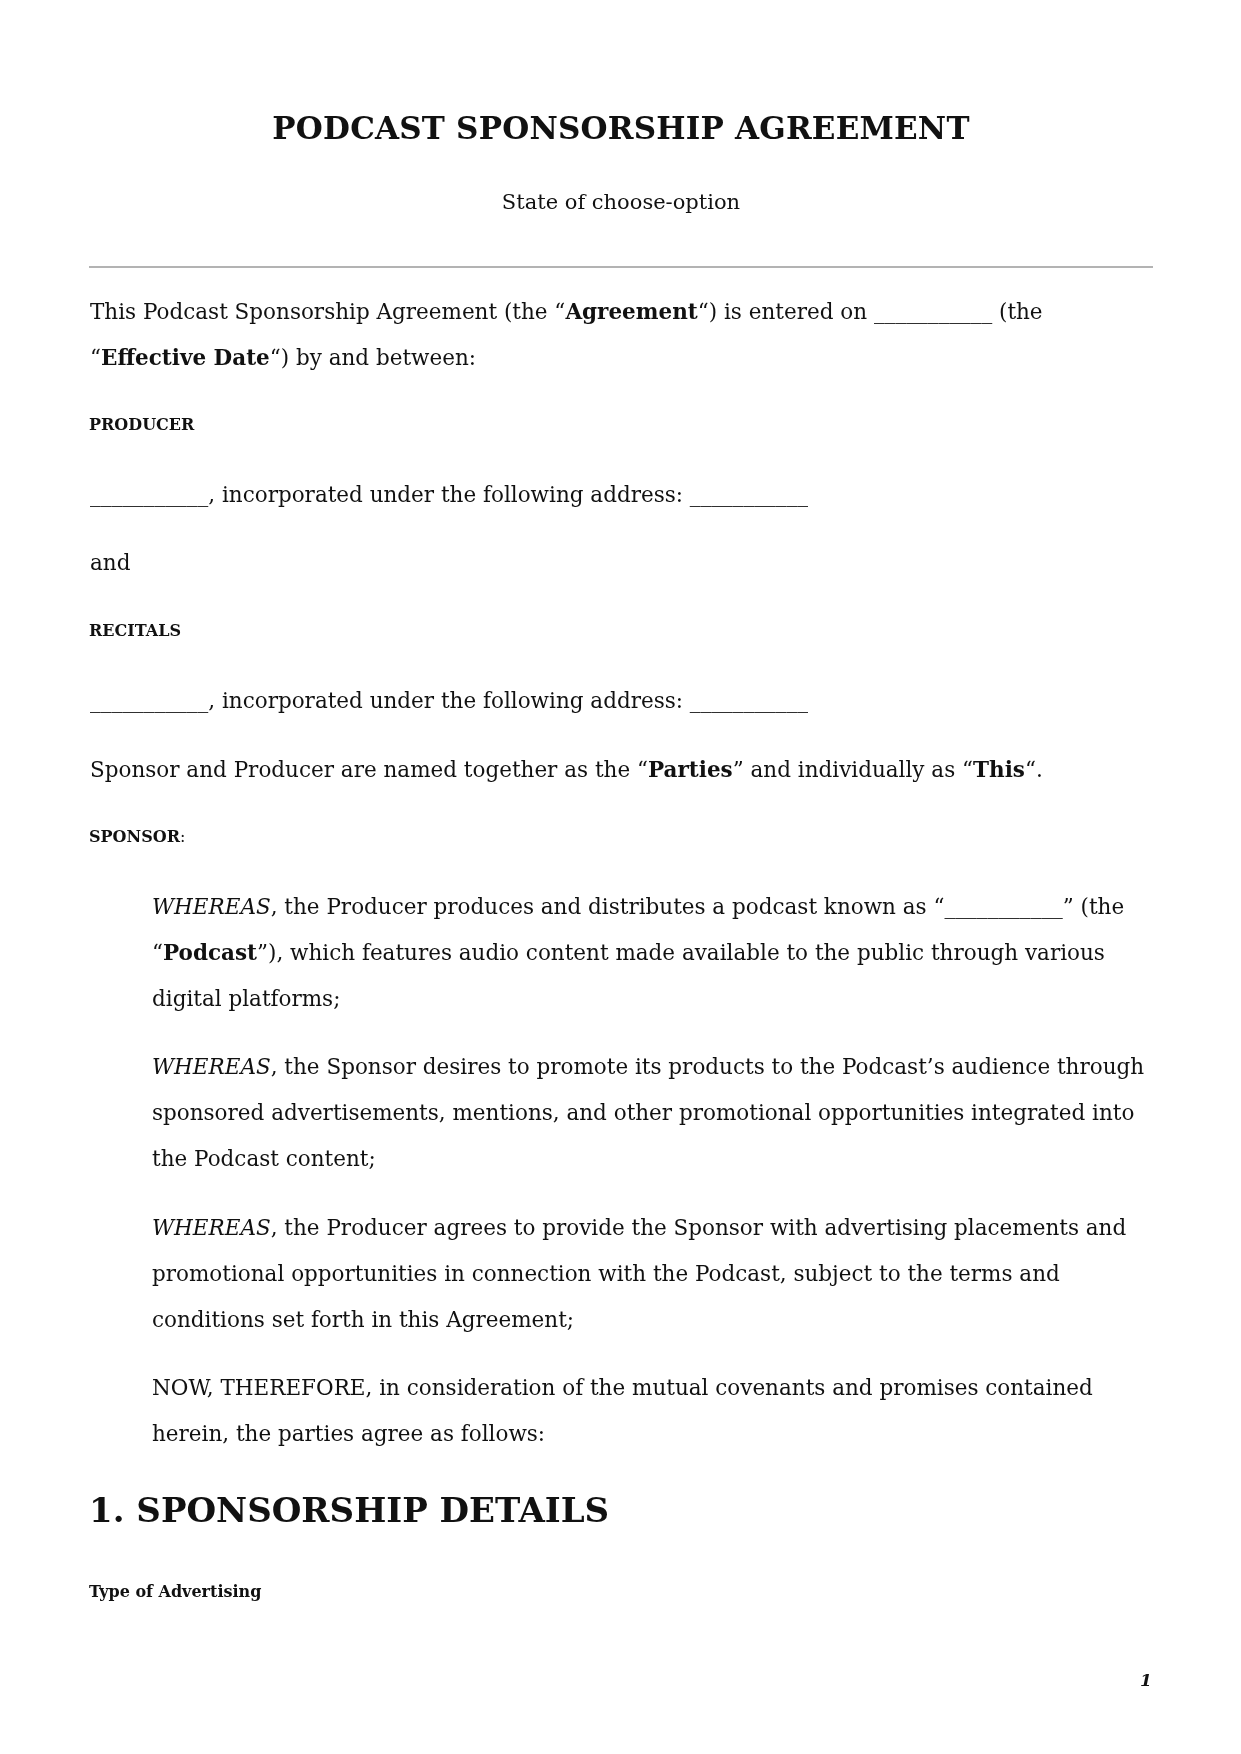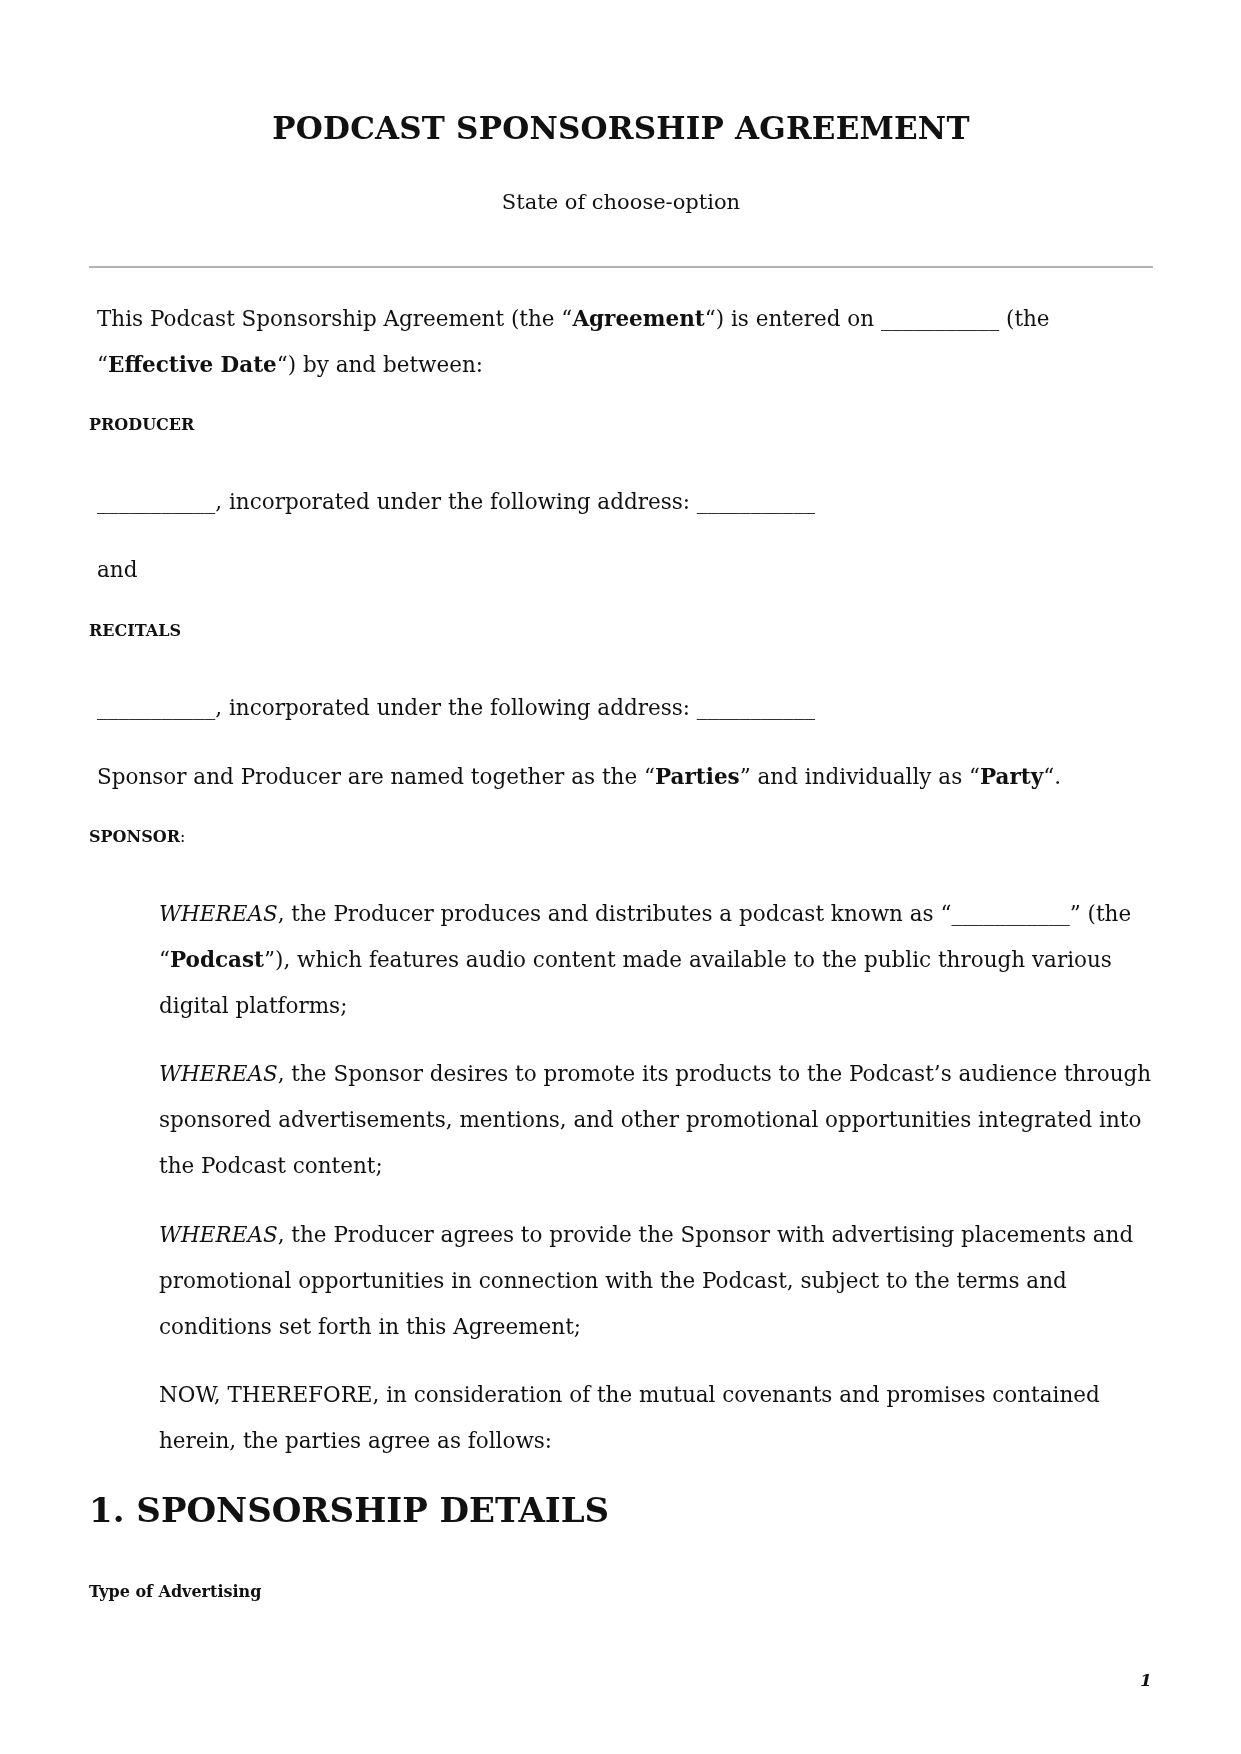--- a/index.html
+++ b/index.html
@@ -5,21 +5,21 @@
   html, body { margin: 0; padding: 0; background: #ffffff; }
   body { width: 1241px; height: 1754px; position: relative; overflow: hidden;
          font-family: "DejaVu Serif", serif; color: #111111; }
   .page { position: absolute; left: 0; top: 0; width: 1133px; height: 1754px; }
   .content { position: absolute; left: 89px; top: 0; width: 1064px; }
   .title { position: absolute; left: 0; width: 1064px; top: 108px; text-align: center;
            font-size: 31px; font-weight: bold; line-height: 40px; margin: 0; letter-spacing: 0.2px; }
   .subtitle { position: absolute; left: 0; width: 1064px; top: 188px; text-align: center;
               font-size: 21px; line-height: 28px; }
   .rule { position: absolute; left: 0; top: 266px; width: 1064px; height: 0; border-top: 2px solid #b3b3b3; }
-  .p { position: absolute; left: 0; width: 1064px; font-size: 21.5px; line-height: 46px; margin: 8px; }
+  .p { position: absolute; left: 0; width: 1064px; font-size: 21.5px; line-height: 46px; margin: 1px; }
   .indent { left: 62px; width: 1002px; }
   .h { position: absolute; left: 0; font-weight: bold; font-size: 16px; line-height: 46px; margin: 0; }
   .sec { position: absolute; left: 0; font-weight: bold; font-size: 34px; line-height: 40px; margin: 0; }
   b { font-weight: bold; }
   i { font-style: italic; }
   .pagenum { position: absolute; left: 1140px; top: 1670px; font-weight: bold; font-style: italic; font-size: 17px; }
 </style>
 </head>
 <body>
 
@@ -35,21 +35,21 @@
     <div class="h" style="top:402px;">PRODUCER</div>
 
     <p class="p" style="top:471px;"><span>___________</span><span>, incorporated under the following address: </span><span>___________</span></p>
 
     <p class="p" style="top:539px;">and</p>
 
     <div class="h" style="top:608px;">RECITALS</div>
 
     <p class="p" style="top:677px;"><span>___________</span><span>, incorporated under the following address: </span><span>___________</span></p>
 
-    <p class="p" style="top:746px;"><span>Sponsor and Producer are named together as the “</span><b>Parties</b><span>” and individually as “</span><b>Party</b><span>“.</span></p>
+    <p class="p" style="top:746px;"><span>Sponsor and Producer are named together as the “</span><b>Parties</b><span>” and individually as “</span><b>This</b><span>“.</span></p>
 
     <div class="h" style="top:814px;"><span>SPONSOR</span><span style="font-weight:normal">:</span></div>
 
     <p class="p indent" style="top:883px;"><i>WHEREAS</i><span>, the Producer produces and distributes a podcast known as “</span><span>___________</span><span>” (the “</span><b>Podcast</b><span>”), which features audio content made available to the public through various digital platforms;</span></p>
 
     <p class="p indent" style="top:1043px;"><i>WHEREAS</i><span>, the Sponsor desires to promote its products to the Podcast’s audience through sponsored advertisements, mentions, and other promotional opportunities integrated into the Podcast content;</span></p>
 
     <p class="p indent" style="top:1204px;"><i>WHEREAS</i><span>, the Producer agrees to provide the Sponsor with advertising placements and promotional opportunities in connection with the Podcast, subject to the terms and conditions set forth in this Agreement;</span></p>
 
     <p class="p indent" style="top:1364px;">NOW, THEREFORE, in consideration of the mutual covenants and promises contained herein, the parties agree as follows:</p>

